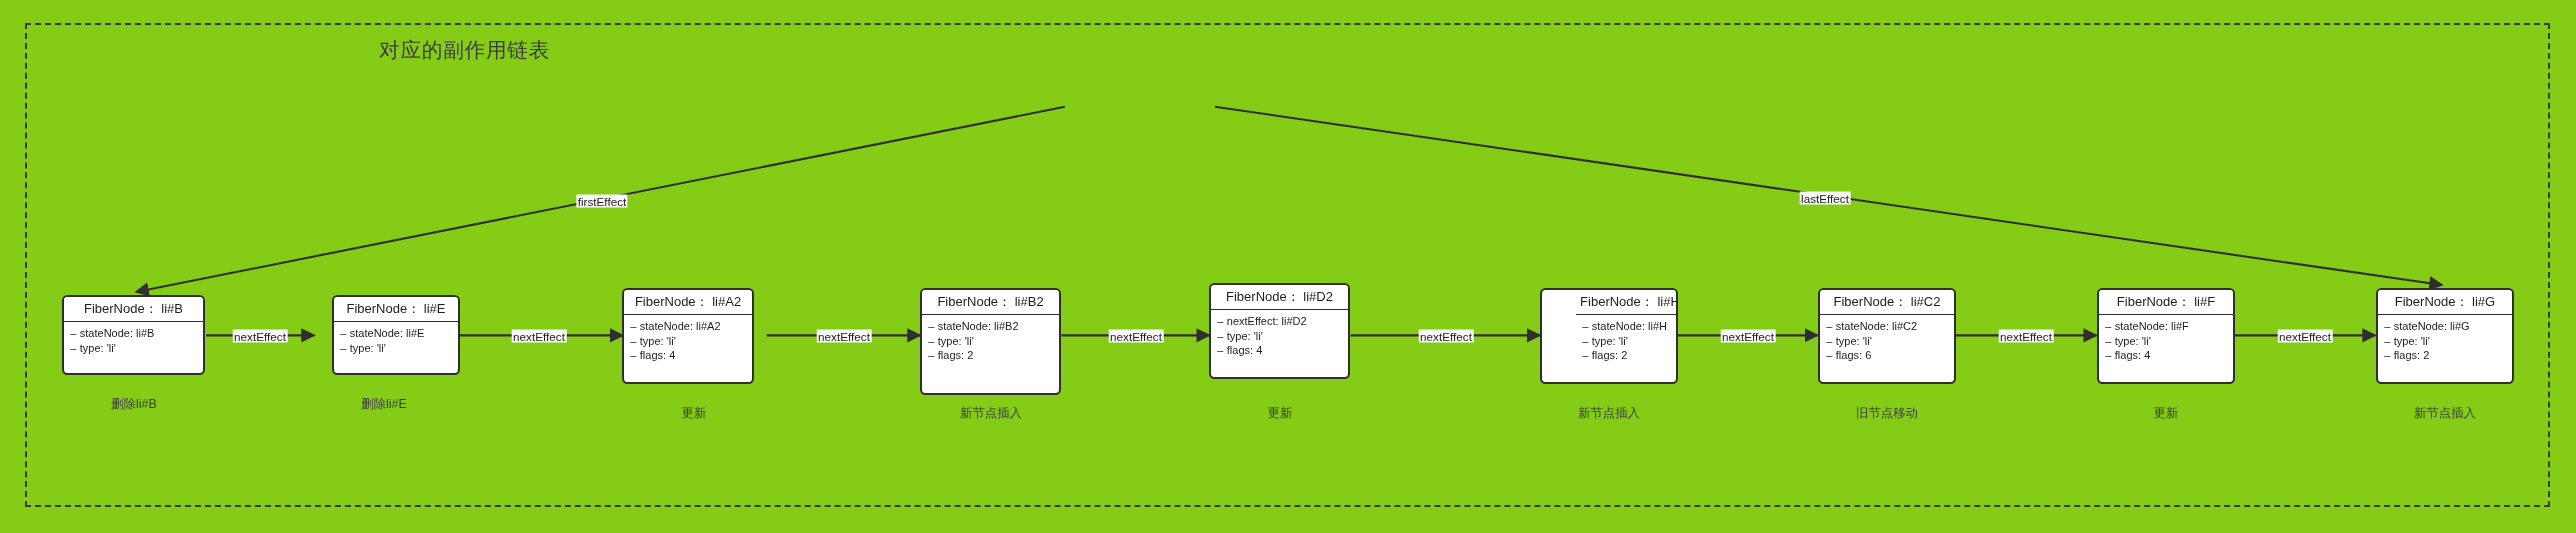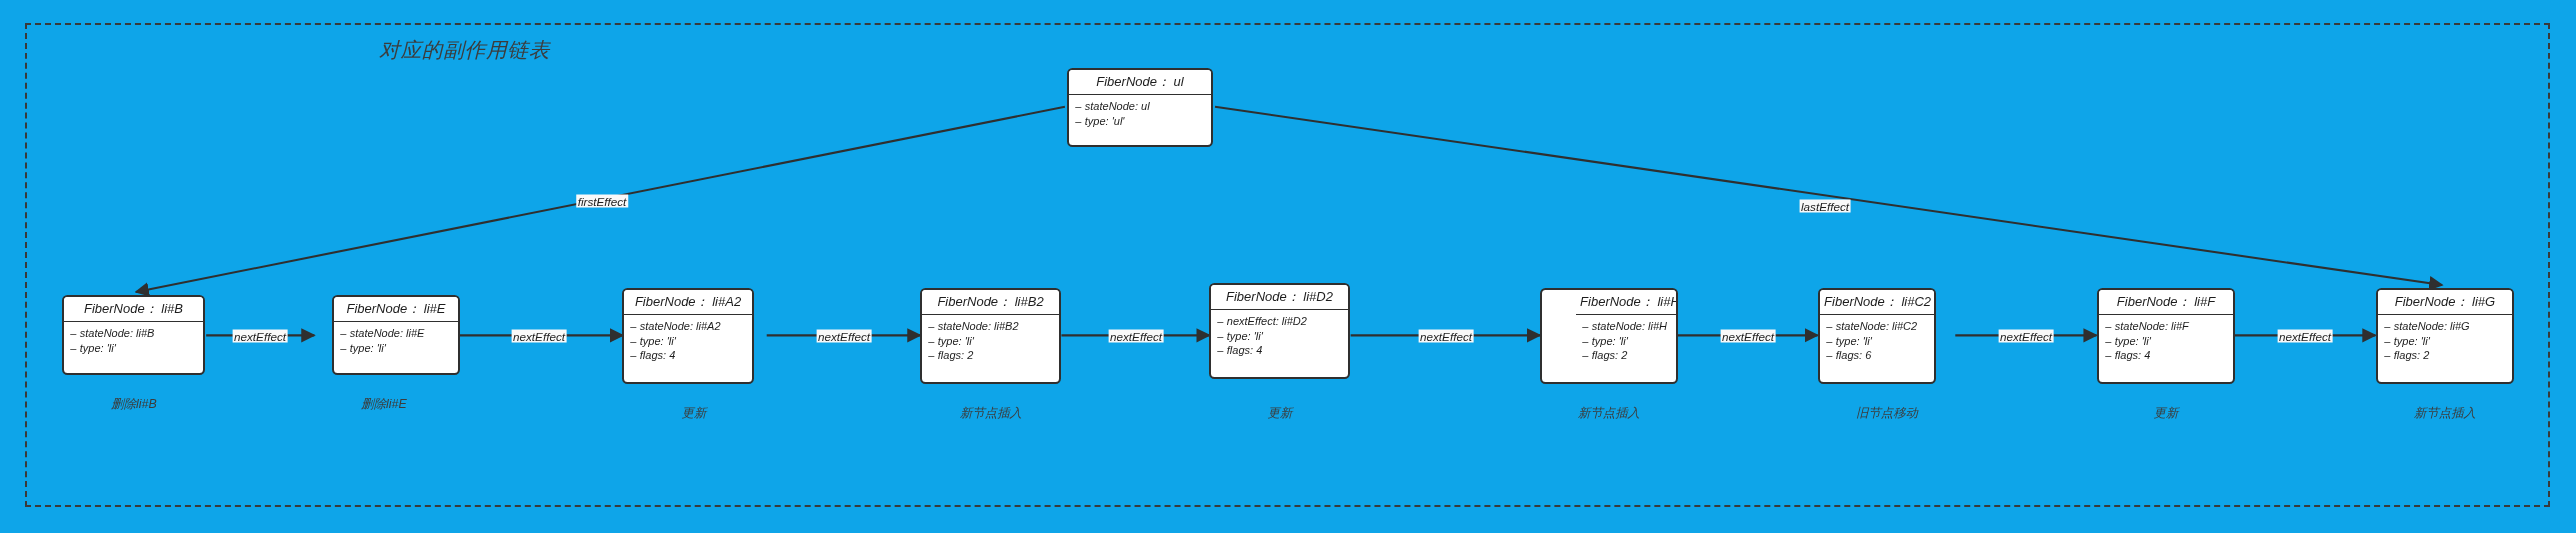--- a/index.html
+++ b/index.html
@@ -8,23 +8,22 @@
     background: #f8f8f8;
   }
   body {
     font-family: "Liberation Sans", "DejaVu Sans", sans-serif;
     -webkit-font-smoothing: antialiased;
   }
   #canvas {
     position: relative;
     width: 2576px;
     height: 533px;
-    background: #0ea5e9;
+    background: #84cc16;
     overflow: hidden;
-    font-style: italic;
   }
   
   #frame {
     position: absolute;
     left: 25px;
     top: 23.4px;
     width: 2525px;
     height: 484px;
     border: 2.1px dashed #3a3a3a;
     box-sizing: border-box;
@@ -150,30 +149,23 @@
       <line x1="2435" y1="487" x2="2638" y2="487" stroke="#2f2f2f" stroke-width="3" marker-end="url(#arrow)"></line>
     </g>
     <g>
       <line x1="2838" y1="487" x2="3043" y2="487" stroke="#2f2f2f" stroke-width="3" marker-end="url(#arrow)"></line>
     </g>
     <g>
       <line x1="3243" y1="487" x2="3448" y2="487" stroke="#2f2f2f" stroke-width="3" marker-end="url(#arrow)"></line>
     </g>
   </svg>
 
-  <div class="node" id="root-node" style="left: 1067px; top: 68px; width: 146px; height: 79px;">
-    <div class="node-header">FiberNode： ul</div>
-    <div class="node-body">
-      <div class="node-attr"><span class="dash">–</span><span>stateNode: ul</span></div>
-      <div class="node-attr"><span class="dash">–</span><span>type: 'ul'</span></div>
-    </div>
-  </div>
 
   <div class="edge-label" id="label-first-effect" style="left: 602px; top: 201px;">firstEffect</div>
-  <div class="edge-label" id="label-last-effect" style="left: 1825px; top: 206px;">lastEffect</div>
+  <div class="edge-label" id="label-last-effect" style="left: 1825px; top: 198px;">lastEffect</div>
 
   <div id="nodes-layer">
       <div class="node" style="left: 62px; top: 295px; width: 143px; height: 80px;">
         <div class="node-header">FiberNode： li#B</div>
         <div class="node-body">
           <div class="node-attr"><span class="dash">–</span><span>stateNode: li#B</span></div>
           <div class="node-attr"><span class="dash">–</span><span>type: 'li'</span></div>
         </div>
       </div>
       <div class="node-caption" style="left: 134px; top: 396px;">删除li#B</div>
@@ -187,21 +179,21 @@
       <div class="node-caption" style="left: 384px; top: 396px;">删除li#E</div>
       <div class="node" style="left: 622px; top: 288px; width: 132px; height: 96px;">
         <div class="node-header">FiberNode： li#A2</div>
         <div class="node-body">
           <div class="node-attr"><span class="dash">–</span><span>stateNode: li#A2</span></div>
           <div class="node-attr"><span class="dash">–</span><span>type: 'li'</span></div>
           <div class="node-attr"><span class="dash">–</span><span>flags: 4</span></div>
         </div>
       </div>
       <div class="node-caption" style="left: 694px; top: 405px;">更新</div>
-      <div class="node" style="left: 920px; top: 288px; width: 141px; height: 96px;">
+      <div class="node" style="left: 920px; top: 288px; width: 141px; height: 107px;">
         <div class="node-header">FiberNode： li#B2</div>
         <div class="node-body">
           <div class="node-attr"><span class="dash">–</span><span>stateNode: li#B2</span></div>
           <div class="node-attr"><span class="dash">–</span><span>type: 'li'</span></div>
           <div class="node-attr"><span class="dash">–</span><span>flags: 2</span></div>
         </div>
       </div>
       <div class="node-caption" style="left: 991px; top: 405px;">新节点插入</div>
       <div class="node" style="left: 1209px; top: 283px; width: 141px; height: 96px;">
         <div class="node-header">FiberNode： li#D2</div>
@@ -214,21 +206,21 @@
       <div class="node-caption" style="left: 1280px; top: 405px;">更新</div>
       <div class="node" style="left: 1540px; top: 288px; width: 138px; height: 96px; padding-left: 34px;">
         <div class="node-header">FiberNode： li#H</div>
         <div class="node-body">
           <div class="node-attr"><span class="dash">–</span><span>stateNode: li#H</span></div>
           <div class="node-attr"><span class="dash">–</span><span>type: 'li'</span></div>
           <div class="node-attr"><span class="dash">–</span><span>flags: 2</span></div>
         </div>
       </div>
       <div class="node-caption" style="left: 1609px; top: 405px;">新节点插入</div>
-      <div class="node" style="left: 1818px; top: 288px; width: 118px; height: 96px;">
+      <div class="node" style="left: 1818px; top: 288px; width: 138px; height: 96px;">
         <div class="node-header">FiberNode： li#C2</div>
         <div class="node-body">
           <div class="node-attr"><span class="dash">–</span><span>stateNode: li#C2</span></div>
           <div class="node-attr"><span class="dash">–</span><span>type: 'li'</span></div>
           <div class="node-attr"><span class="dash">–</span><span>flags: 6</span></div>
         </div>
       </div>
       <div class="node-caption" style="left: 1887px; top: 405px;">旧节点移动</div>
       <div class="node" style="left: 2097px; top: 288px; width: 138px; height: 96px;">
         <div class="node-header">FiberNode： li#F</div>

